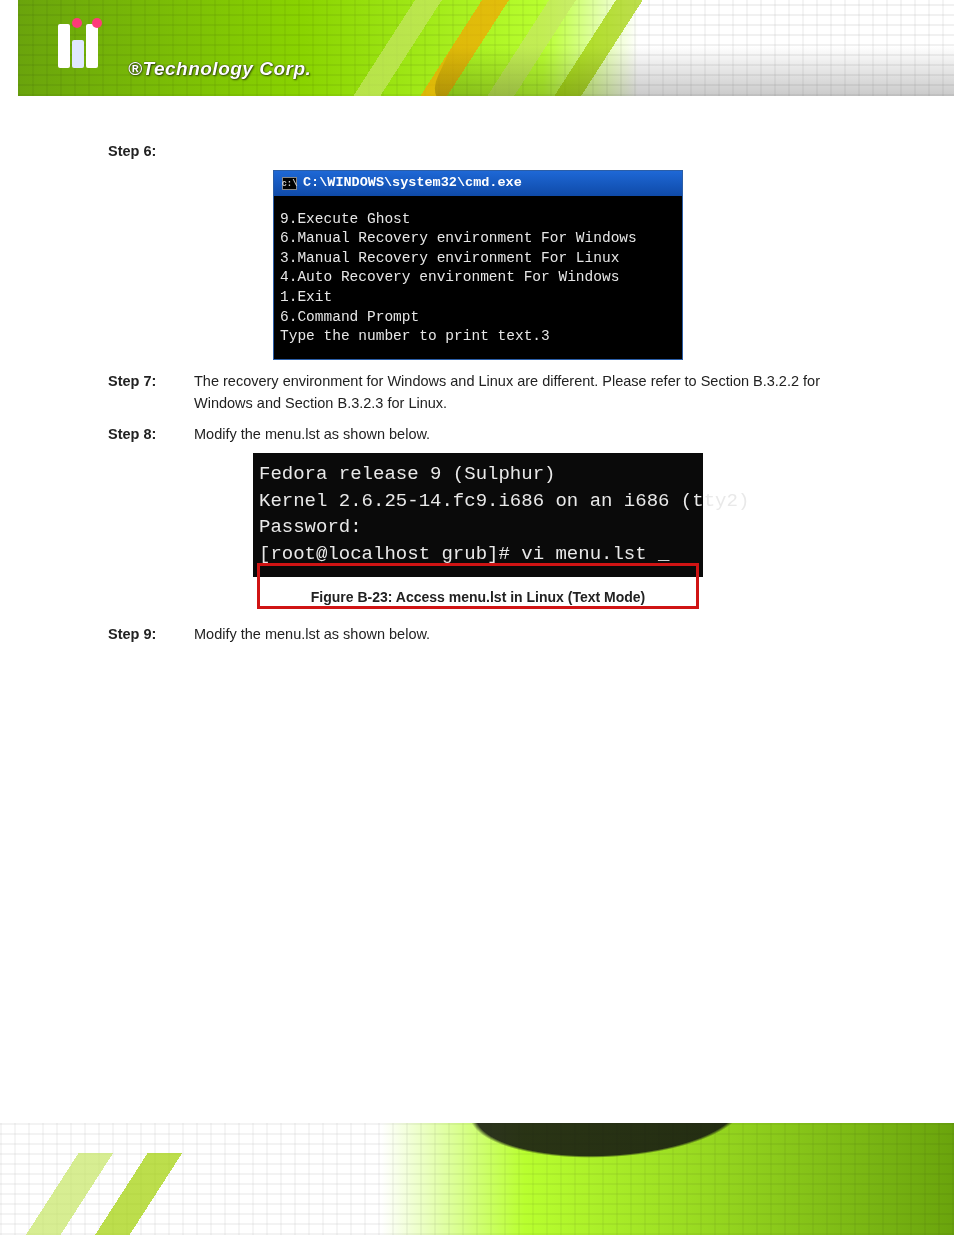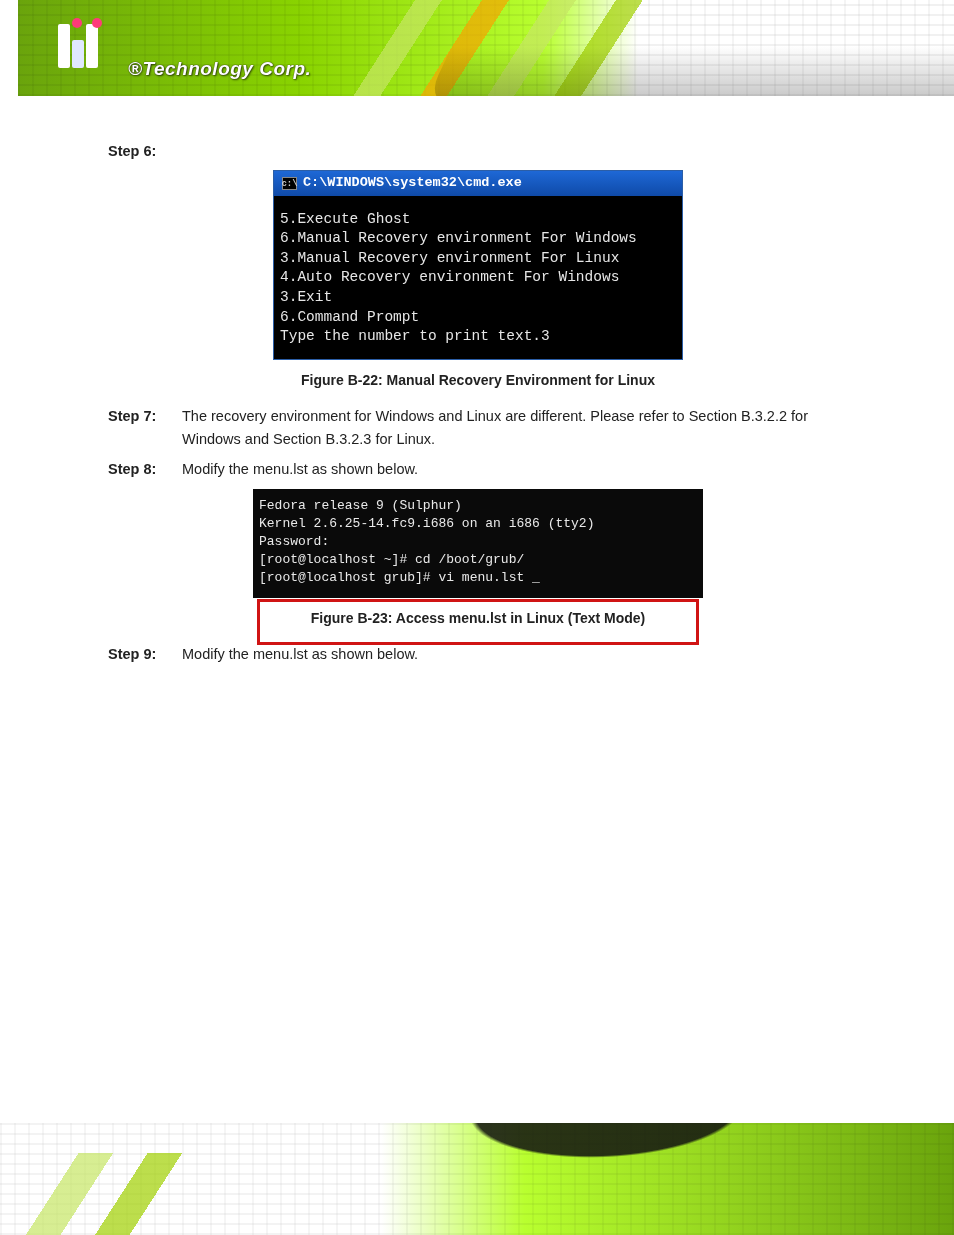--- a/index.html
+++ b/index.html
@@ -59,21 +59,21 @@
     color:#fff; text-shadow: 1px 1px 2px rgba(0,0,0,.6), 0 0 1px #000;
     letter-spacing:.5px;
   }
 
   
   .body-text {
     position:absolute; left:88px; top:140px; width:780px;
     font-size:14.5px; color:#222; line-height:1.55;
   }
   .body-text p, .body-text div.stepline { margin-bottom:8px; }
-  .stepline { display:flex; gap:2px; padding-left:20px;}
+  .stepline { display:flex; gap:14px; padding-left:20px;}
   .stepline .sk { width:72px; flex:none; }
   .stepline .sk.b { font-weight:bold; }
   .stepline .sv { flex:1; }
   .centered-block { display:flex; justify-content:center; margin: 4px 0 10px; }
   .fig-caption {
     text-align:center; font-weight:bold; font-size:14px; margin-top:6px; margin-bottom:14px;
   }
 
   
   .cmdwin {
@@ -87,21 +87,21 @@
   }
   .cmdwin .titlebar .ic {
     width:15px; height:13px; background:#000; border:1px solid #888;
     display:flex; align-items:center; justify-content:center; font-size:9px; color:#ccc;
   }
   .cmdwin .content { padding:14px 6px 12px; white-space:pre; }
 
   
   .linuxwin {
     width:450px; background:#0a0a0a; color:#e9e9e9;
-    font-family:"Courier New", monospace; font-size:13px; line-height:1.4;
+    font-family:"Courier New", monospace; font-size:19px; line-height:1.4;
     padding:8px 6px 10px; position:relative;
   }
   .linuxwin .redbox {
     position:absolute; left:4px; right:4px; top:110px; height:46px;
     border:3px solid #d01414; pointer-events:none;
   }
   .linuxwin .line { white-space:pre; }
 
   
   .bottom-banner {
@@ -153,49 +153,47 @@
   <div class="stepline">
     <span class="sk b">Step 6:</span>
   </div>
 
   <div class="centered-block">
     <div class="cmdwin">
       <div class="titlebar">
         <span class="ic">c:\</span>
         <span>C:\WINDOWS\system32\cmd.exe</span>
       </div>
-      <div class="content"><span>5.Execute Ghost</span>
+      <div class="content"><span>9.Execute Ghost</span>
 <span>6.Manual Recovery environment For Windows</span>
 <span>3.Manual Recovery environment For Linux</span>
 <span>4.Auto Recovery environment For Windows</span>
-<span>3.Exit</span>
+<span>1.Exit</span>
 <span>6.Command Prompt</span>
 <span>Type the number to print text.3</span></div>
     </div>
   </div>
 
-  <div class="fig-caption">Figure B-22: Manual Recovery Environment for Linux</div>
 
   <div class="stepline">
     <span class="sk b">Step 7:</span>
     <span class="sv">The recovery environment for Windows and Linux are different. Please refer to Section B.3.2.2 for Windows and Section B.3.2.3 for Linux.</span>
   </div>
 
   <div class="stepline" style="margin-top:6px">
     <span class="sk b">Step 8:</span>
     <span class="sv">Modify the menu.lst as shown below.</span>
   </div>
 
   <div class="centered-block" style="margin-top:6px">
     <div class="linuxwin">
       <div class="line">Fedora release 9 (Sulphur)</div>
       <div class="line">Kernel 2.6.25-14.fc9.i686 on an i686 (tty2)</div>
       <div class="line"></div>
       <div class="line">Password:</div>
-      <div class="line">[root@localhost ~]# cd /boot/grub/</div>
       <div class="line"><span>[root@localhost grub]# vi menu.lst _</span></div>
       <div class="redbox"></div>
     </div>
   </div>
 
   <div class="fig-caption">Figure B-23: Access menu.lst in Linux (Text Mode)</div>
 
   <div class="stepline">
     <span class="sk b">Step 9:</span>
     <span class="sv">Modify the menu.lst as shown below.</span>

